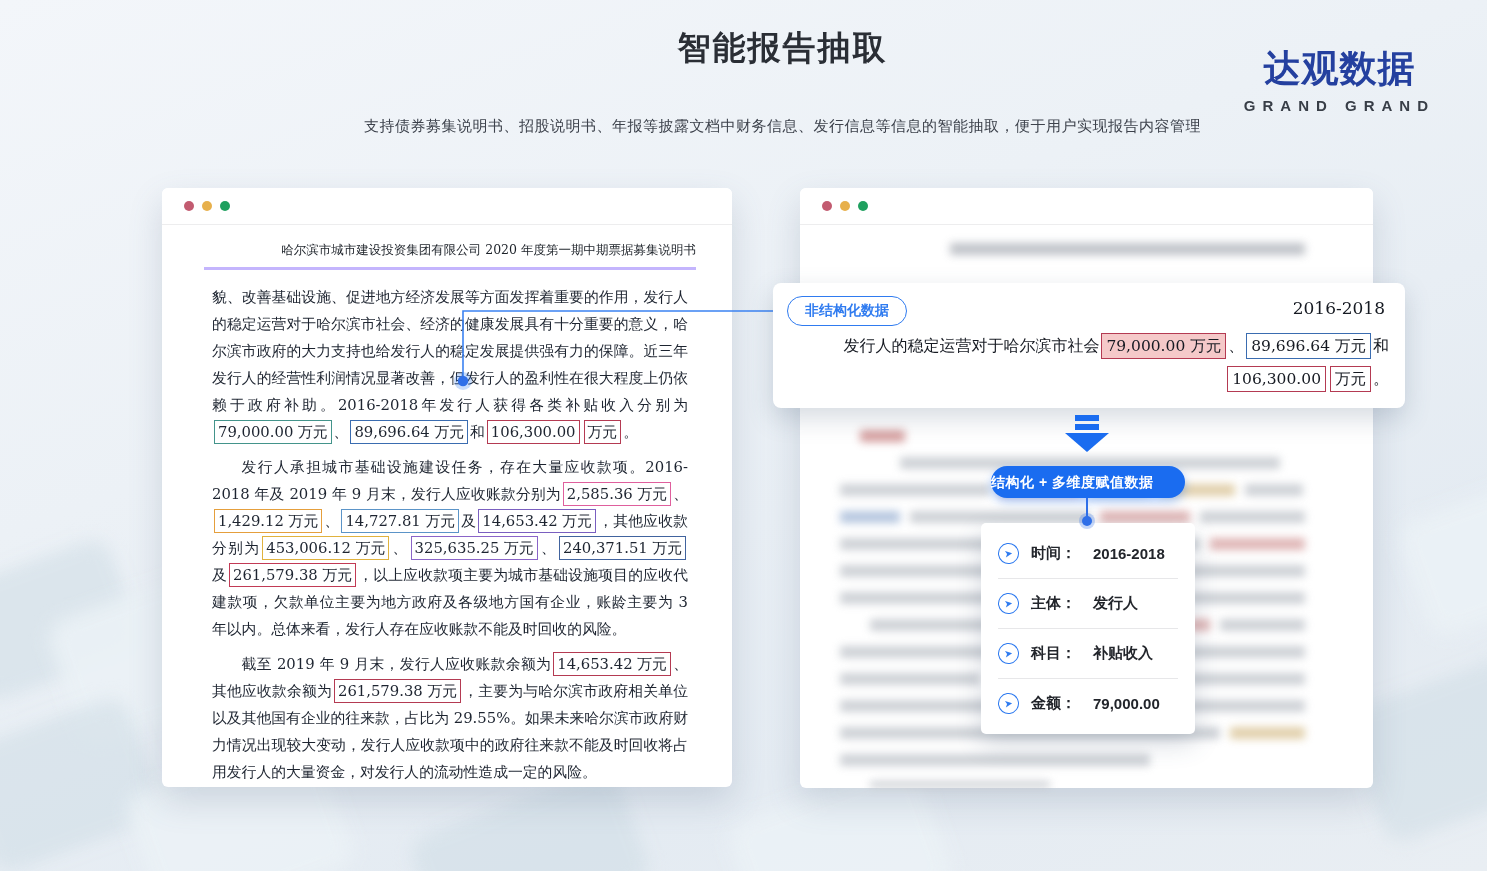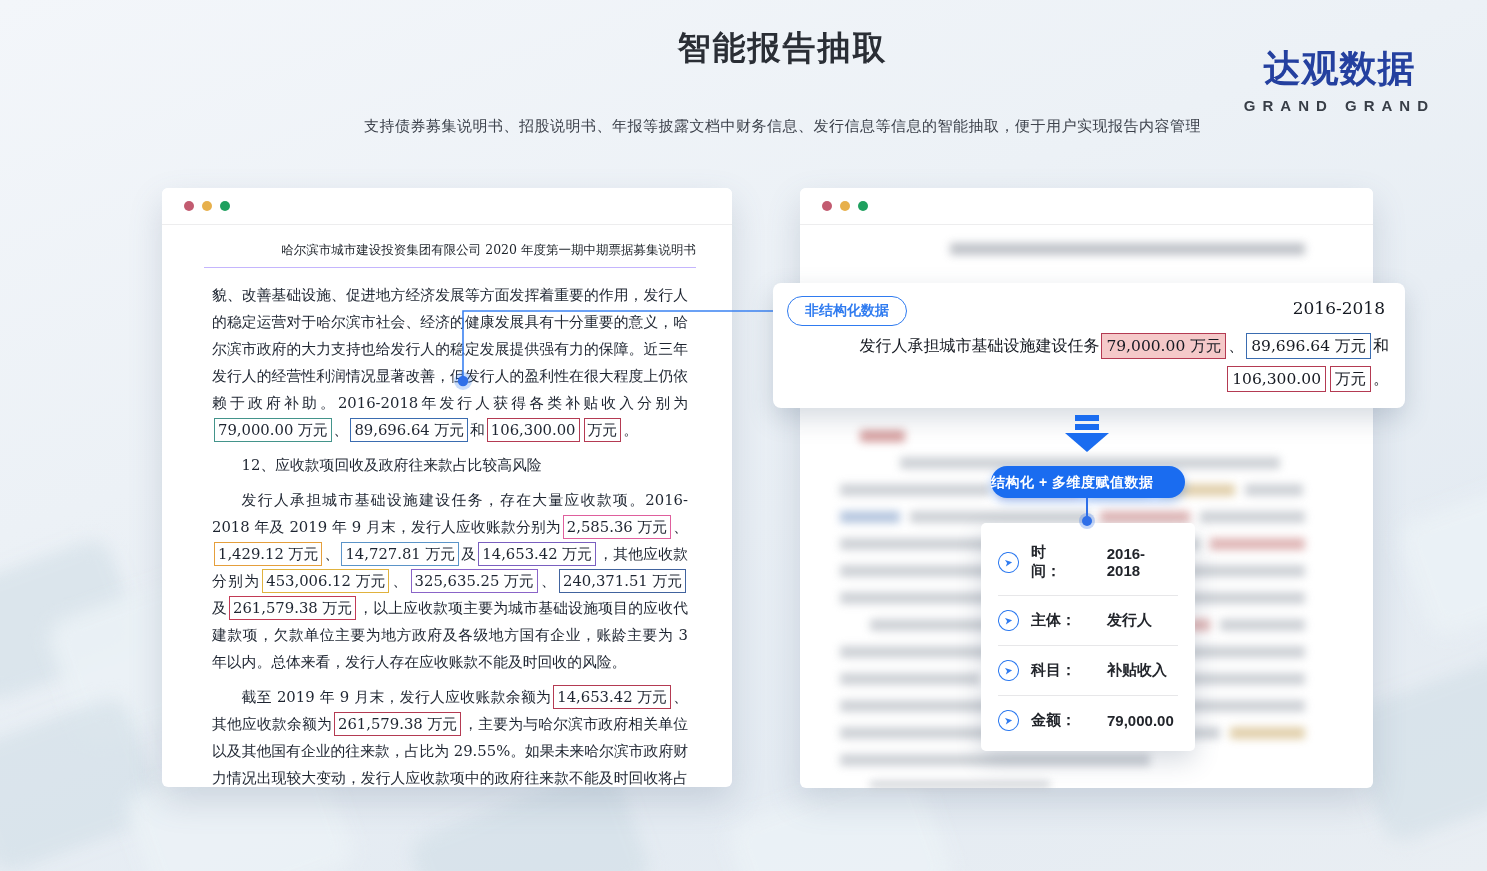--- a/index.html
+++ b/index.html
@@ -34,21 +34,21 @@
   .win-right { left:800px; top:188px; width:573px; height:600px; }
   .win-head { height:37px; border-bottom:1px solid #ededee; display:flex; align-items:center;
               padding-left:22px; border-radius:6px 6px 0 0; background:#fff; }
   .dot { width:10px; height:10px; border-radius:50%; margin-right:8px; }
   .dot-r { background:#c25b70; } .dot-y { background:#e7b04c; } .dot-g { background:#1fa05f; }
 
   
   .doc { position:absolute; left:42px; right:36px; top:37px; bottom:0; overflow:hidden; }
   .doc-title { margin-top:17px; font-family:"DejaVu Serif","Liberation Serif",serif;
                font-size:12.5px; color:#1c2128; text-align:right;
-               border-bottom:1px solid #c4b5fd; padding-bottom:8px; }
+               border-bottom:3px solid #c4b5fd; padding-bottom:8px; }
   .doc-body { margin-top:13px; font-family:"DejaVu Serif","Liberation Serif",serif;
               font-size:14.8px; line-height:27px; color:#1d2430; text-align:justify; }
   .doc-p { margin:8px; }
   .doc-p.ind { text-indent:2em; }
   .nbox { display:inline-block; border:1px solid; padding:0 3px; margin:0 2px;
           line-height:22px; white-space:nowrap; text-indent:0; }
   .b-teal    { border-color:#43948b; }
   .b-blue    { border-color:#3a6cb0; }
   .b-red     { border-color:#b43a52; }
   .b-magenta { border-color:#df5f9d; }
@@ -94,21 +94,21 @@
   .result-card { position:absolute; left:981px; top:523px; width:214px; z-index:4;
                  background:#fff; border-radius:5px; padding:6px 17px;
                  box-shadow:0 10px 26px rgba(60,80,110,.20); }
   .card-row { display:flex; align-items:center; gap:12px; padding:14px 0;
               border-bottom:1px solid #e7e7e9; }
   .card-row:last-child { border-bottom:none; }
   .send-ic { flex:0 0 auto; width:21px; height:21px; border:1.5px solid #2f7bf0; border-radius:50%;
              color:#2f7bf0; font-size:10px; display:flex; align-items:center; justify-content:center;
              transform:rotate(-8deg); }
   .f-lab,.f-val { font-size:15px; font-weight:600; color:#22252b; }
-  .f-lab { margin-right:19px; }
+  .f-lab { margin-right:5px; }
 
   
   .overlay { position:absolute; inset:0; z-index:2; pointer-events:none; }
 </style>
 </head>
 <body>
 
 <div class="bgkey" style="left:-40px; top:560px; width:170px; height:120px;"></div>
 <div class="bgkey light" style="left:60px; top:590px; width:190px; height:130px;"></div>
 <div class="bgkey" style="left:-30px; top:720px; width:180px; height:130px;"></div>
@@ -131,21 +131,20 @@
 <div class="win win-left">
   <div class="win-head">
     <span class="dot dot-r"></span>
     <span class="dot dot-y"></span>
     <span class="dot dot-g"></span>
   </div>
   <div class="doc">
     <div class="doc-title">哈尔滨市城市建设投资集团有限公司 2020 年度第一期中期票据募集说明书</div>
     <div class="doc-body">
         <p class="doc-p"><span>貌、改善基础设施、促进地方经济发展等方面发挥着重要的作用，发行人的稳定运营对于哈尔滨市社会、经济的健康发展具有十分重要的意义，哈尔滨市政府的大力支持也给发行人的稳定发展提供强有力的保障。近三年发行人的经营性利润情况显著改善，但发行人的盈利性在很大程度上仍依赖于政府补助。2016-2018年发行人获得各类补贴收入分别为</span><span class="nbox b-teal">79,000.00 万元</span><span>、</span><span class="nbox b-blue">89,696.64 万元</span><span>和</span><span class="nbox b-red">106,300.00</span><span class="nbox b-red">万元</span><span>。</span></p>
-        <p class="doc-p ind"><span>12、应收款项回收及政府往来款占比较高风险</span></p>
         <p class="doc-p ind"><span>发行人承担城市基础设施建设任务，存在大量应收款项。2016-2018 年及 2019 年 9 月末，发行人应收账款分别为</span><span class="nbox b-magenta">2,585.36 万元</span><span>、</span><span class="nbox b-orange">1,429.12 万元</span><span>、</span><span class="nbox b-steel">14,727.81 万元</span><span>及</span><span class="nbox b-purple">14,653.42 万元</span><span>，其他应收款分别为</span><span class="nbox b-gold">453,006.12 万元</span><span>、</span><span class="nbox b-violet">325,635.25 万元</span><span>、</span><span class="nbox b-navy">240,371.51 万元</span><span>及</span><span class="nbox b-crimson">261,579.38 万元</span><span>，以上应收款项主要为城市基础设施项目的应收代建款项，欠款单位主要为地方政府及各级地方国有企业，账龄主要为 3 年以内。总体来看，发行人存在应收账款不能及时回收的风险。</span></p>
         <p class="doc-p ind"><span>截至 2019 年 9 月末，发行人应收账款余额为</span><span class="nbox b-red">14,653.42 万元</span><span>、其他应收款余额为</span><span class="nbox b-red">261,579.38 万元</span><span>，主要为与哈尔滨市政府相关单位以及其他国有企业的往来款，占比为 29.55%。如果未来哈尔滨市政府财力情况出现较大变动，发行人应收款项中的政府往来款不能及时回收将占用发行人的大量资金，对发行人的流动性造成一定的风险。</span></p>
       </div>
   </div>
 </div>
 
 <div class="win win-right">
   <div class="win-head">
     <span class="dot dot-r"></span>
     <span class="dot dot-y"></span>
@@ -189,21 +188,21 @@
 
 <svg class="overlay" width="1487" height="871" viewBox="0 0 1487 871">
   <polyline points="463,381 463,311 779,311" fill="none" stroke="#3b82f2" stroke-width="1.6"></polyline>
   <circle cx="463" cy="381" r="9" fill="rgba(59,130,242,.28)"></circle>
   <circle cx="463" cy="381" r="5.2" fill="#2f6fe8"></circle>
 </svg>
 
 <div class="callout">
   <div class="tag-pill">非结构化数据</div>
   <div class="callout-period">2016-2018</div>
-  <div class="callout-text"><span>发行人承担城市基础设施建设任务</span><span class="nbox b-red hl">79,000.00 万元</span><span>、</span><span class="nbox b-blue">89,696.64 万元</span><span>和</span><span class="nbox b-red">106,300.00</span><span class="nbox b-red">万元</span><span>。</span></div>
+  <div class="callout-text"><span>发行人的稳定运营对于哈尔滨市社会</span><span class="nbox b-red hl">79,000.00 万元</span><span>、</span><span class="nbox b-blue">89,696.64 万元</span><span>和</span><span class="nbox b-red">106,300.00</span><span class="nbox b-red">万元</span><span>。</span></div>
 </div>
 
 <svg class="flow-arrow" width="46" height="38" viewBox="0 0 46 38">
   <rect x="11" y="0" width="24" height="6" fill="#1a6cf0"></rect>
   <rect x="11" y="9" width="24" height="6" fill="#1a6cf0"></rect>
   <polygon points="1,18 45,18 23,37" fill="#1a6cf0"></polygon>
 </svg>
 
 <div class="flow-pill">结构化 + 多维度赋值数据</div>
 <div class="flow-line"></div>

